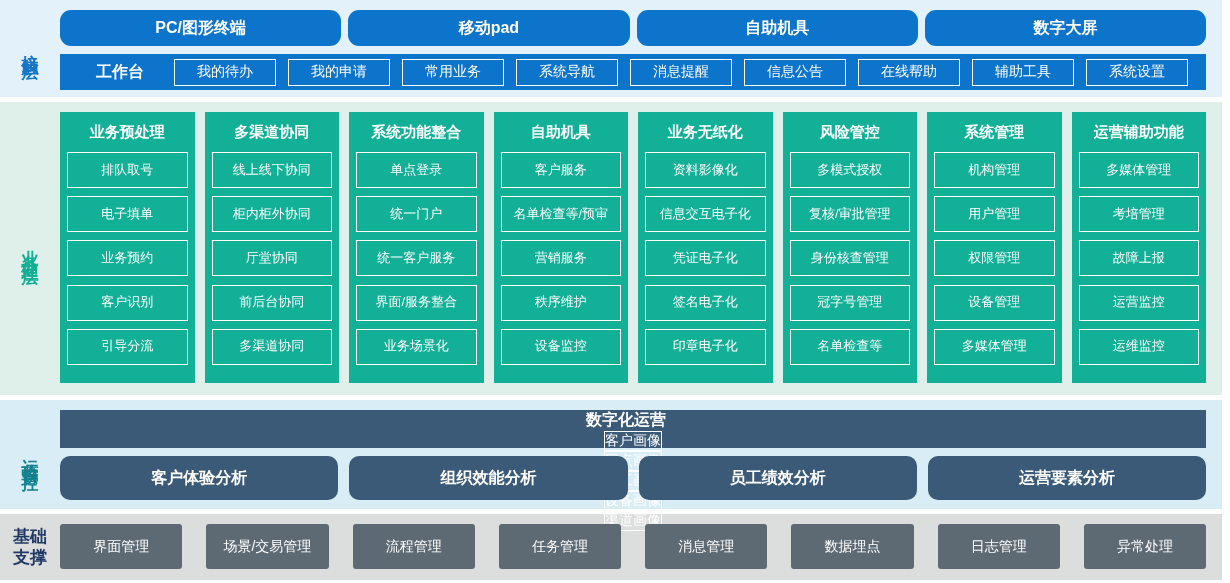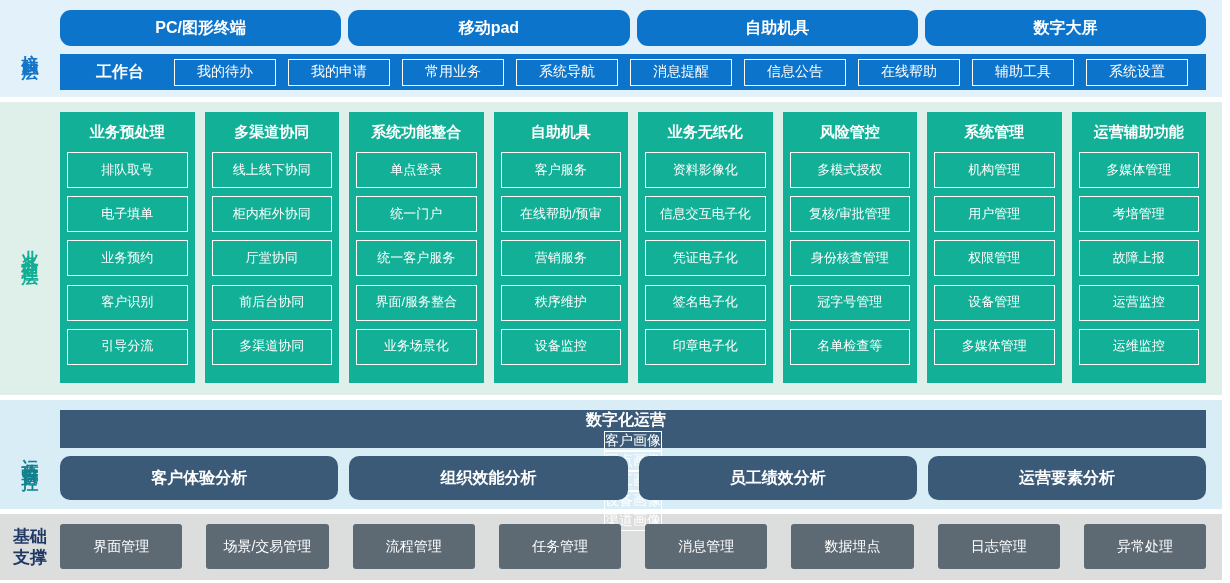--- a/index.html
+++ b/index.html
@@ -125,21 +125,21 @@
             <div class="col-item">统一客户服务</div>
             <div class="col-item">界面/服务整合</div>
             <div class="col-item">业务场景化</div>
           </div>
         </div>
 
         <div class="col">
           <div class="col-title">自助机具</div>
           <div class="col-items">
             <div class="col-item">客户服务</div>
-            <div class="col-item">在线帮助/预审</div>
+            <div class="col-item">名单检查等/预审</div>
             <div class="col-item">营销服务</div>
             <div class="col-item">秩序维护</div>
             <div class="col-item">设备监控</div>
           </div>
         </div>
 
         <div class="col">
           <div class="col-title">业务无纸化</div>
           <div class="col-items">
             <div class="col-item">资料影像化</div>

